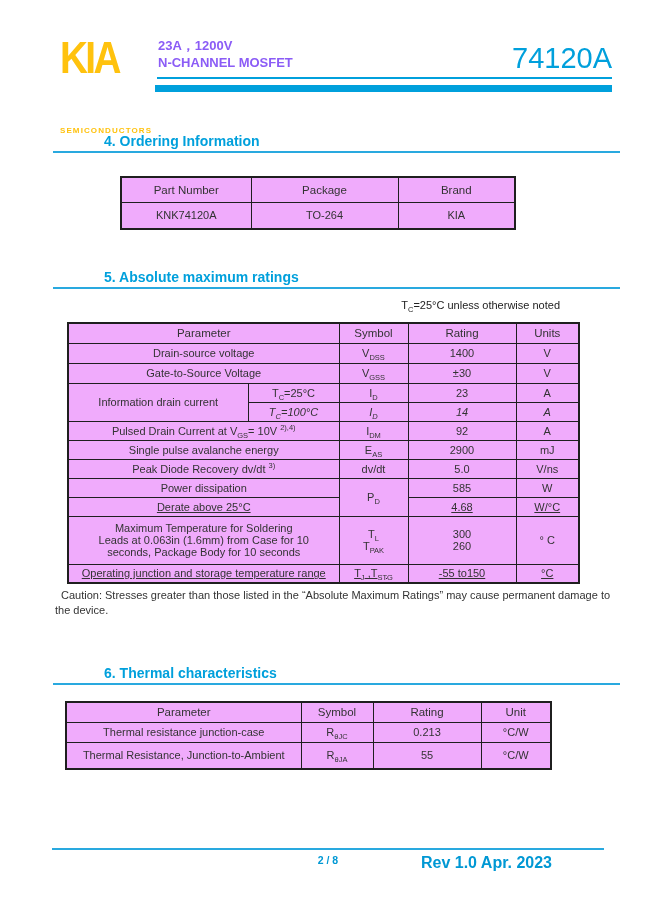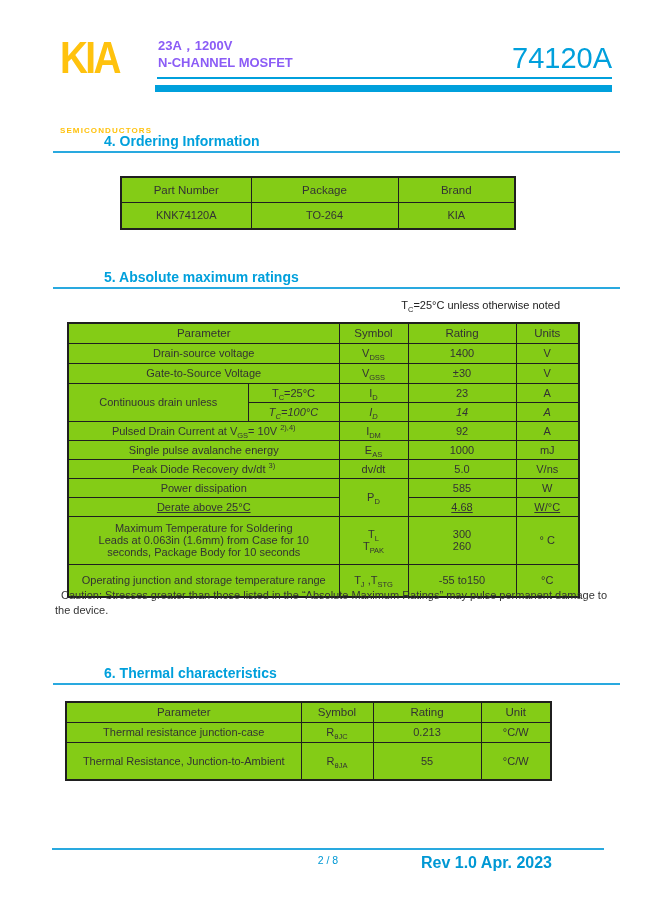--- a/index.html
+++ b/index.html
@@ -26,42 +26,42 @@
     position:absolute; right:37px; top:42px;
     font-size:29px; color:#00A0DC;
   }
   .rule-thin  { position:absolute; left:157px; top:77px;  width:455px; height:2px; background:#00A0DC; }
   .rule-thick { position:absolute; left:155px; top:85px;  width:457px; height:7px; background:#00A0DC; }
   
   .sec-head { position:absolute; left:62px; font-size:14px; font-weight:bold; color:#00A0DC;margin-left:42px; }
   .sec-rule { position:absolute; left:53px; width:567px; height:2px; background:#29A9DF; }
   
   table.tbl { position:absolute; border-collapse:collapse; table-layout:fixed;
-              font-size:11px; color:#333; background:#84cc16; border:2px solid #1f1f1f; }
+              font-size:11px; color:#333; background:#f0abfc; border:2px solid #1f1f1f; }
   table.tbl th, table.tbl td { border:1px solid #1f1f1f; text-align:center; vertical-align:middle;
               font-weight:normal; padding:0 3px; }
   table.tbl th { font-size:11.5px; }
   td.pl, th.pl { text-align:left; padding-left:7px; }
   table.tbl sub { font-size:7.5px; line-height:0; }
   table.tbl sup { font-size:7.5px; line-height:0; }
   .ordering { left:120px; top:176px; }
   .abs      { left:67px;  top:322px; }
   .thermal  { left:65px;  top:701px; }
   .note {
     position:absolute; right:89px; top:299px; font-size:11px; color:#222;
   }
   .note sub { font-size:7.5px; }
   .caution {
     position:absolute; left:55px; top:588px; width:556px;
     font-size:11px; line-height:14.5px; color:#333; text-indent:6px;
   }
   
   .footer-rule { position:absolute; left:52px; top:848px; width:552px; height:2px; background:#29A9DF; }
   .footer-page { position:absolute; left:52px; top:854px; width:552px; text-align:center;
-                 font-size:10.5px; font-weight:normal; color:#0098D4; }
+                 font-size:10.5px; font-weight:bold; color:#0098D4; }
   .footer-rev  { position:absolute; right:97px; top:854px;
                  font-size:16px; font-weight:bold; color:#0098D4; }
 </style>
 </head>
 <body>
 
 <div class="page">
 
   <div>
     <div class="logo">KIA</div>
@@ -128,42 +128,42 @@
       <td>1400</td>
       <td>V</td>
     </tr>
     <tr style="height:20px;">
       <td colspan="2" class="pl">Gate-to-Source Voltage</td>
       <td>V<sub>GSS</sub></td>
       <td>±30</td>
       <td>V</td>
     </tr>
     <tr style="height:19px;">
-      <td rowspan="2" class="pl">Continuous drain unless</td>
+      <td rowspan="2" class="pl">Information drain current</td>
       <td class="pl">T<sub>C</sub>=25°C</td>
       <td>I<sub>D</sub></td>
       <td>23</td>
       <td>A</td>
     </tr>
     <tr style="height:19px;font-style:italic;">
       <td class="pl">T<sub>C</sub>=100°C</td>
       <td>I<sub>D</sub></td>
       <td>14</td>
       <td>A</td>
     </tr>
     <tr style="height:19px;">
       <td colspan="2" class="pl">Pulsed Drain Current at V<sub>GS</sub>= 10V <sup>2),4)</sup></td>
       <td>I<sub>DM</sub></td>
       <td>92</td>
       <td>A</td>
     </tr>
     <tr style="height:19px;">
       <td colspan="2" class="pl">Single pulse avalanche energy</td>
       <td>E<sub>AS</sub></td>
-      <td>1000</td>
+      <td>2900</td>
       <td>mJ</td>
     </tr>
     <tr style="height:19px;">
       <td colspan="2" class="pl">Peak Diode Recovery dv/dt <sup>3)</sup></td>
       <td>dv/dt</td>
       <td>5.0</td>
       <td>V/ns</td>
     </tr>
     <tr style="height:19px;">
       <td colspan="2" class="pl">Power dissipation</td>
@@ -185,30 +185,30 @@
       <td>
         <div>T<sub>L</sub></div>
         <div>T<sub>PAK</sub></div>
       </td>
       <td>
         <div>300</div>
         <div>260</div>
       </td>
       <td>° C</td>
     </tr>
-    <tr style="height:33px;">
+    <tr style="height:19px;text-decoration:underline;">
       <td colspan="2" class="pl">Operating junction and storage temperature range</td>
       <td>T<sub>J</sub> ,T<sub>STG</sub></td>
       <td>-55 to150</td>
       <td>°C</td>
     </tr>
   </tbody>
     </table>
 
-  <div class="caution">Caution: Stresses greater than those listed in the “Absolute Maximum Ratings” may pulse permanent damage to the device.</div>
+  <div class="caution">Caution: Stresses greater than those listed in the “Absolute Maximum Ratings” may cause permanent damage to the device.</div>
 
   <div class="sec-head" style="top:665px;">
     <span>6.</span><span> Thermal characteristics</span>
   </div>
   <div class="sec-rule" style="top:683px;"></div>
 
   <table class="tbl thermal">
     <colgroup>
         <col style="width:235px">
         <col style="width:72px">
@@ -221,21 +221,21 @@
       <th>Symbol</th>
       <th>Rating</th>
       <th>Unit</th>
     </tr>
     <tr style="height:20px;">
       <td class="pl">Thermal resistance junction-case</td>
       <td>R<sub>θJC</sub></td>
       <td>0.213</td>
       <td>°C/W</td>
     </tr>
-    <tr style="height:38px;">
+    <tr style="height:27px;">
       <td class="pl">Thermal Resistance, Junction-to-Ambient</td>
       <td>R<sub>θJA</sub></td>
       <td>55</td>
       <td>°C/W</td>
     </tr>
   </tbody>
     </table>
 
   <div class="footer-rule"></div>
   <div class="footer-page">2 / 8</div>

